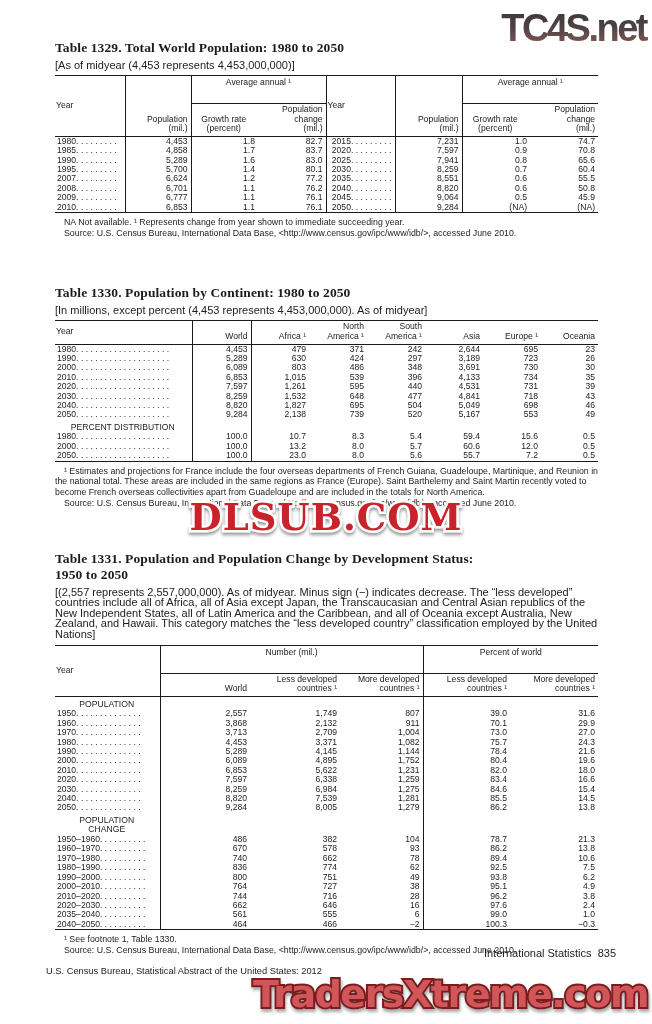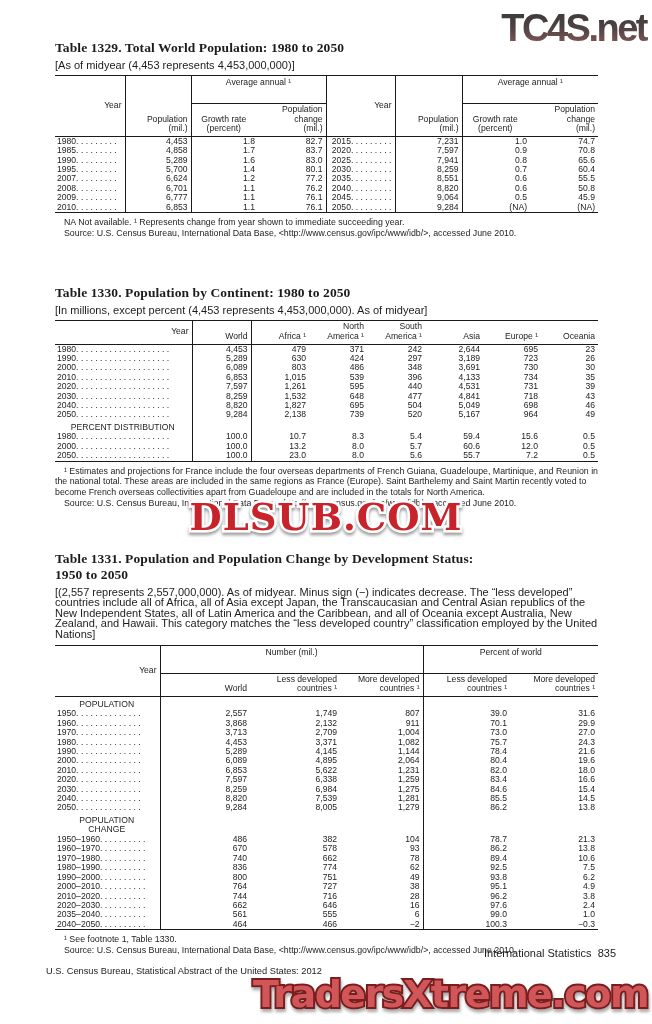--- a/index.html
+++ b/index.html
@@ -6,21 +6,21 @@
   .page{position:relative;width:652px;height:1024px;background:#ffffff;overflow:hidden;
         font-family:"Liberation Sans",sans-serif;color:#1c1c1c;}
   .sec{position:absolute;left:55px;width:543px;}
   .title{font-family:"Liberation Serif",serif;font-weight:bold;font-size:13.5px;line-height:16px;
          margin:0 0 4px 0;white-space:pre-line;letter-spacing:.1px;}
   .note{font-size:11px;line-height:10.4px;margin:0 0 5px 0;}
   table{border-collapse:collapse;width:543px;table-layout:fixed;
         border-top:1.5px solid #1a1a1a;border-bottom:1.5px solid #1a1a1a;font-size:8.6px;}
   th{font-weight:normal;vertical-align:bottom;text-align:right;white-space:pre-line;
      padding:1px 3px 2px 1px;line-height:9.6px;font-size:8.6px;}
-  th.thc{text-align:right;vertical-align:middle;}
+  th.thc{text-align:left;vertical-align:middle;}
   th.gb{border-bottom:1px solid #1a1a1a;text-align:center;vertical-align:middle;padding:2px 0 15px 0;}
   th.hb{border-bottom:1px solid #1a1a1a;}
   .bl{border-left:1px solid #1a1a1a;}
   td{padding:0 3px 0 2px;text-align:right;line-height:9.4px;overflow:hidden;white-space:nowrap;}
   td:first-child{text-align:left;}
   td.section{text-align:center;white-space:pre-line;padding-top:3px;line-height:9.6px;}
   #tab1329 td:nth-child(2),#tab1329 td:nth-child(3),#tab1329 td:nth-child(5),
   #tab1329 td:nth-child(6),#tab1329 td:nth-child(7){border-left:1px solid #1a1a1a;}
   #tab1330 td:nth-child(2),#tab1330 td:nth-child(3){border-left:1px solid #1a1a1a;}
   #tab1331 td:nth-child(2),#tab1331 td:nth-child(5){border-left:1px solid #1a1a1a;}
@@ -270,21 +270,21 @@
             <td>698</td>
             <td>46</td>
           </tr>
           <tr>
             <td>2050. . . . . . . . . . . . . . . . . . . .</td>
             <td>9,284</td>
             <td>2,138</td>
             <td>739</td>
             <td>520</td>
             <td>5,167</td>
-            <td>964</td>
+            <td>553</td>
             <td>49</td>
           </tr>
           <tr>
             <td class="section">PERCENT DISTRIBUTION</td>
             <td></td>
             <td></td>
             <td></td>
             <td></td>
             <td></td>
             <td></td>
@@ -412,21 +412,21 @@
             <td>5,289</td>
             <td>4,145</td>
             <td>1,144</td>
             <td>78.4</td>
             <td>21.6</td>
           </tr>
           <tr>
             <td>2000. . . . . . . . . . . . . .</td>
             <td>6,089</td>
             <td>4,895</td>
-            <td>2,064</td>
+            <td>1,752</td>
             <td>80.4</td>
             <td>19.6</td>
           </tr>
           <tr>
             <td>2010. . . . . . . . . . . . . .</td>
             <td>6,853</td>
             <td>5,622</td>
             <td>1,231</td>
             <td>82.0</td>
             <td>18.0</td>

